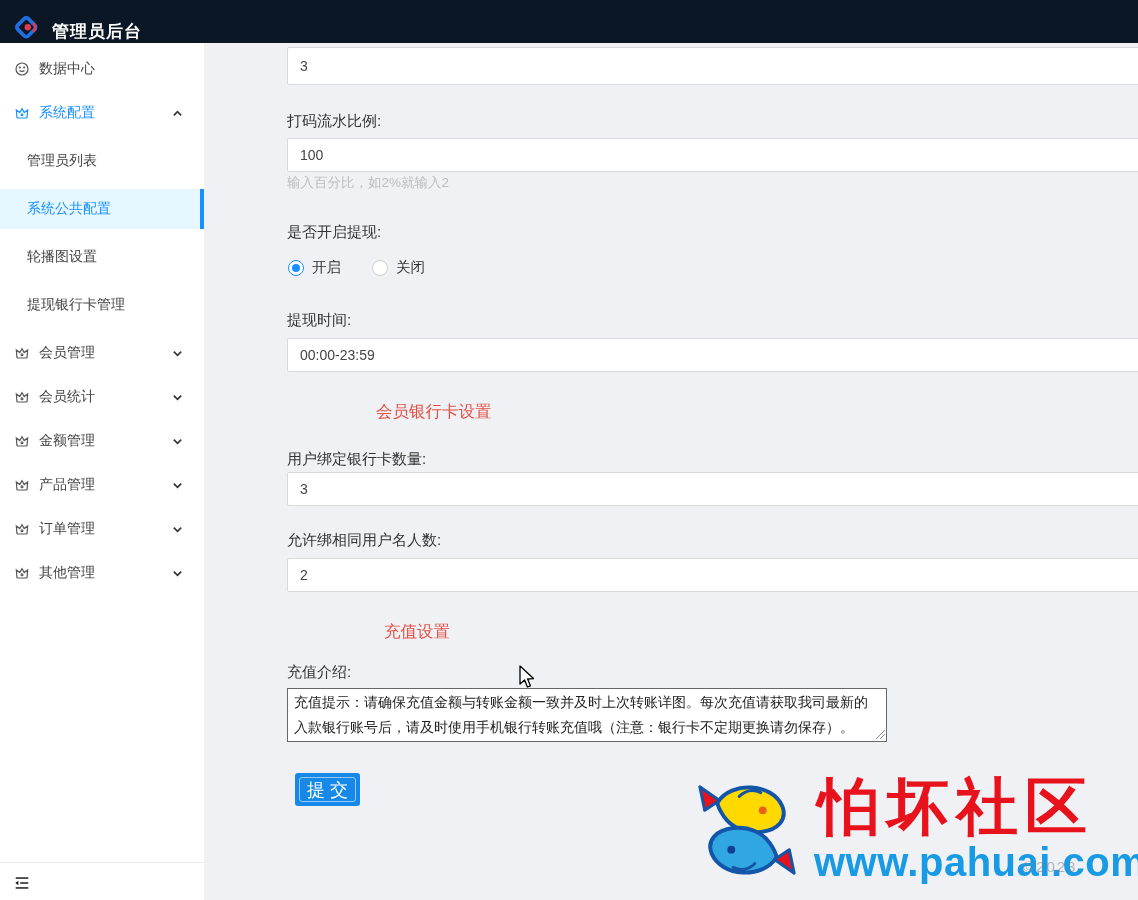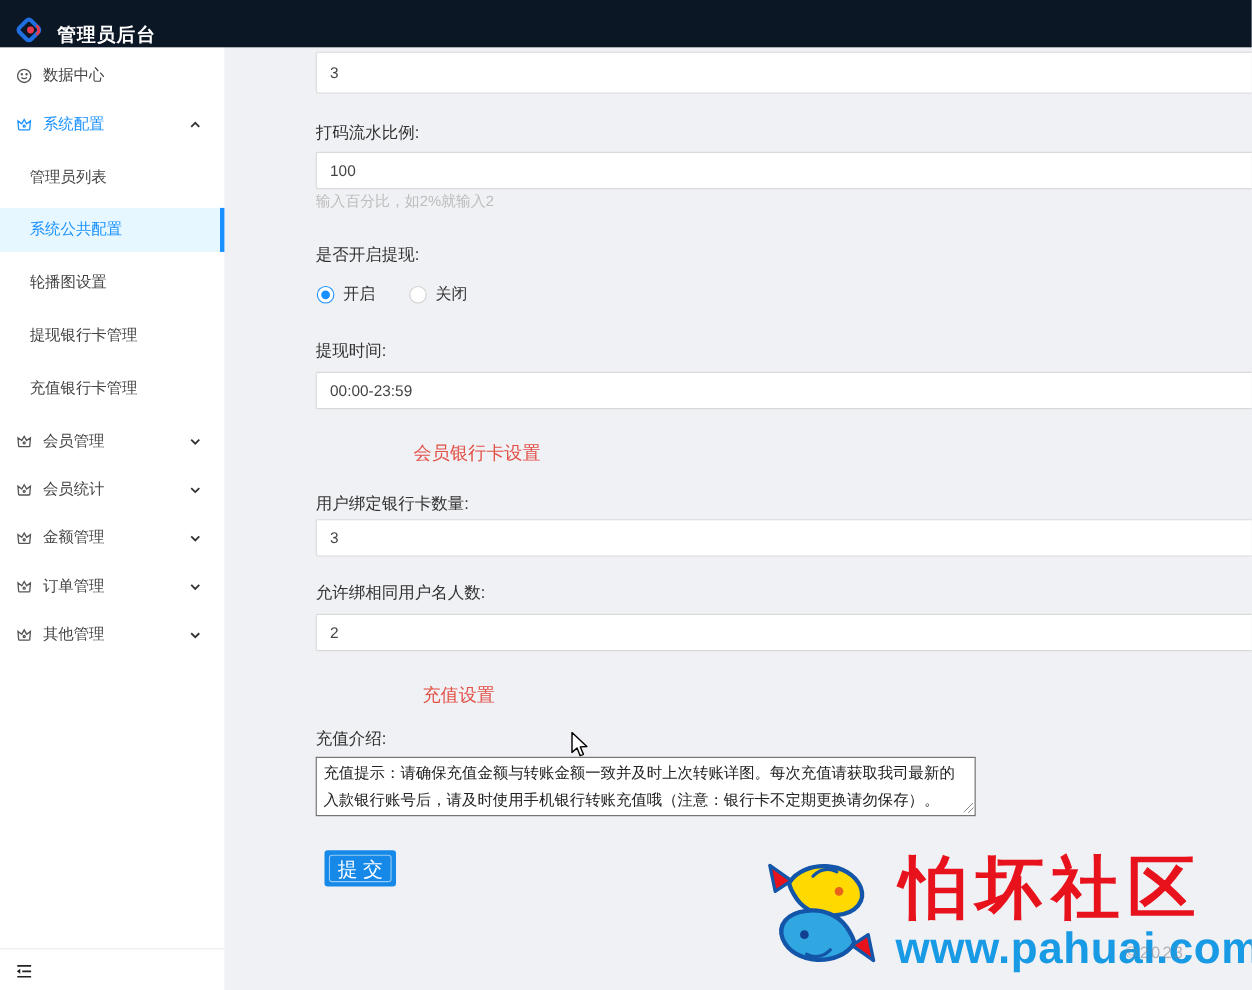--- a/index.html
+++ b/index.html
@@ -159,23 +159,20 @@
     </div>
     <div class="submenu-item active">
       <span>系统公共配置</span>
     </div>
     <div class="submenu-item">
       <span>轮播图设置</span>
     </div>
     <div class="submenu-item">
       <span>提现银行卡管理</span>
     </div>
-    <div class="submenu-item">
-      <span>充值银行卡管理</span>
-    </div>
 
     <div class="menu-item">
       <span class="mi-icon">
         <svg viewBox="0 0 24 24" fill="none" stroke="currentColor" stroke-width="1.8">
             <path d="M4.5 19.5h15M4.5 19.5 L3.5 7.5 L8.7 11.3 L12 5.5 L15.3 11.3 L20.5 7.5 L19.5 19.5"></path>
             <circle cx="12" cy="14.5" r="1.4"></circle>
           </svg>
       </span>
       <span>会员管理</span>
       <svg class="chevron" viewBox="0 0 12 12" fill="none" stroke="#333" stroke-width="1.8">
@@ -195,20 +192,32 @@
         </svg>
     </div>
     <div class="menu-item">
       <span class="mi-icon">
         <svg viewBox="0 0 24 24" fill="none" stroke="currentColor" stroke-width="1.8">
             <path d="M4.5 19.5h15M4.5 19.5 L3.5 7.5 L8.7 11.3 L12 5.5 L15.3 11.3 L20.5 7.5 L19.5 19.5"></path>
             <circle cx="12" cy="14.5" r="1.4"></circle>
           </svg>
       </span>
       <span>金额管理</span>
+      <svg class="chevron" viewBox="0 0 12 12" fill="none" stroke="#333" stroke-width="1.8">
+          <path d="M2 4 L6 8 L10 4"></path>
+        </svg>
+    </div>
+    <div class="menu-item">
+      <span class="mi-icon">
+        <svg viewBox="0 0 24 24" fill="none" stroke="currentColor" stroke-width="1.8">
+            <path d="M4.5 19.5h15M4.5 19.5 L3.5 7.5 L8.7 11.3 L12 5.5 L15.3 11.3 L20.5 7.5 L19.5 19.5"></path>
+            <circle cx="12" cy="14.5" r="1.4"></circle>
+          </svg>
+      </span>
+      <span>产品管理</span>
       <svg class="chevron" viewBox="0 0 12 12" fill="none" stroke="#333" stroke-width="1.8">
           <path d="M2 4 L6 8 L10 4"></path>
         </svg>
     </div>
     <div class="menu-item">
       <span class="mi-icon">
         <svg viewBox="0 0 24 24" fill="none" stroke="currentColor" stroke-width="1.8">
             <path d="M4.5 19.5h15M4.5 19.5 L3.5 7.5 L8.7 11.3 L12 5.5 L15.3 11.3 L20.5 7.5 L19.5 19.5"></path>
             <circle cx="12" cy="14.5" r="1.4"></circle>
           </svg>

